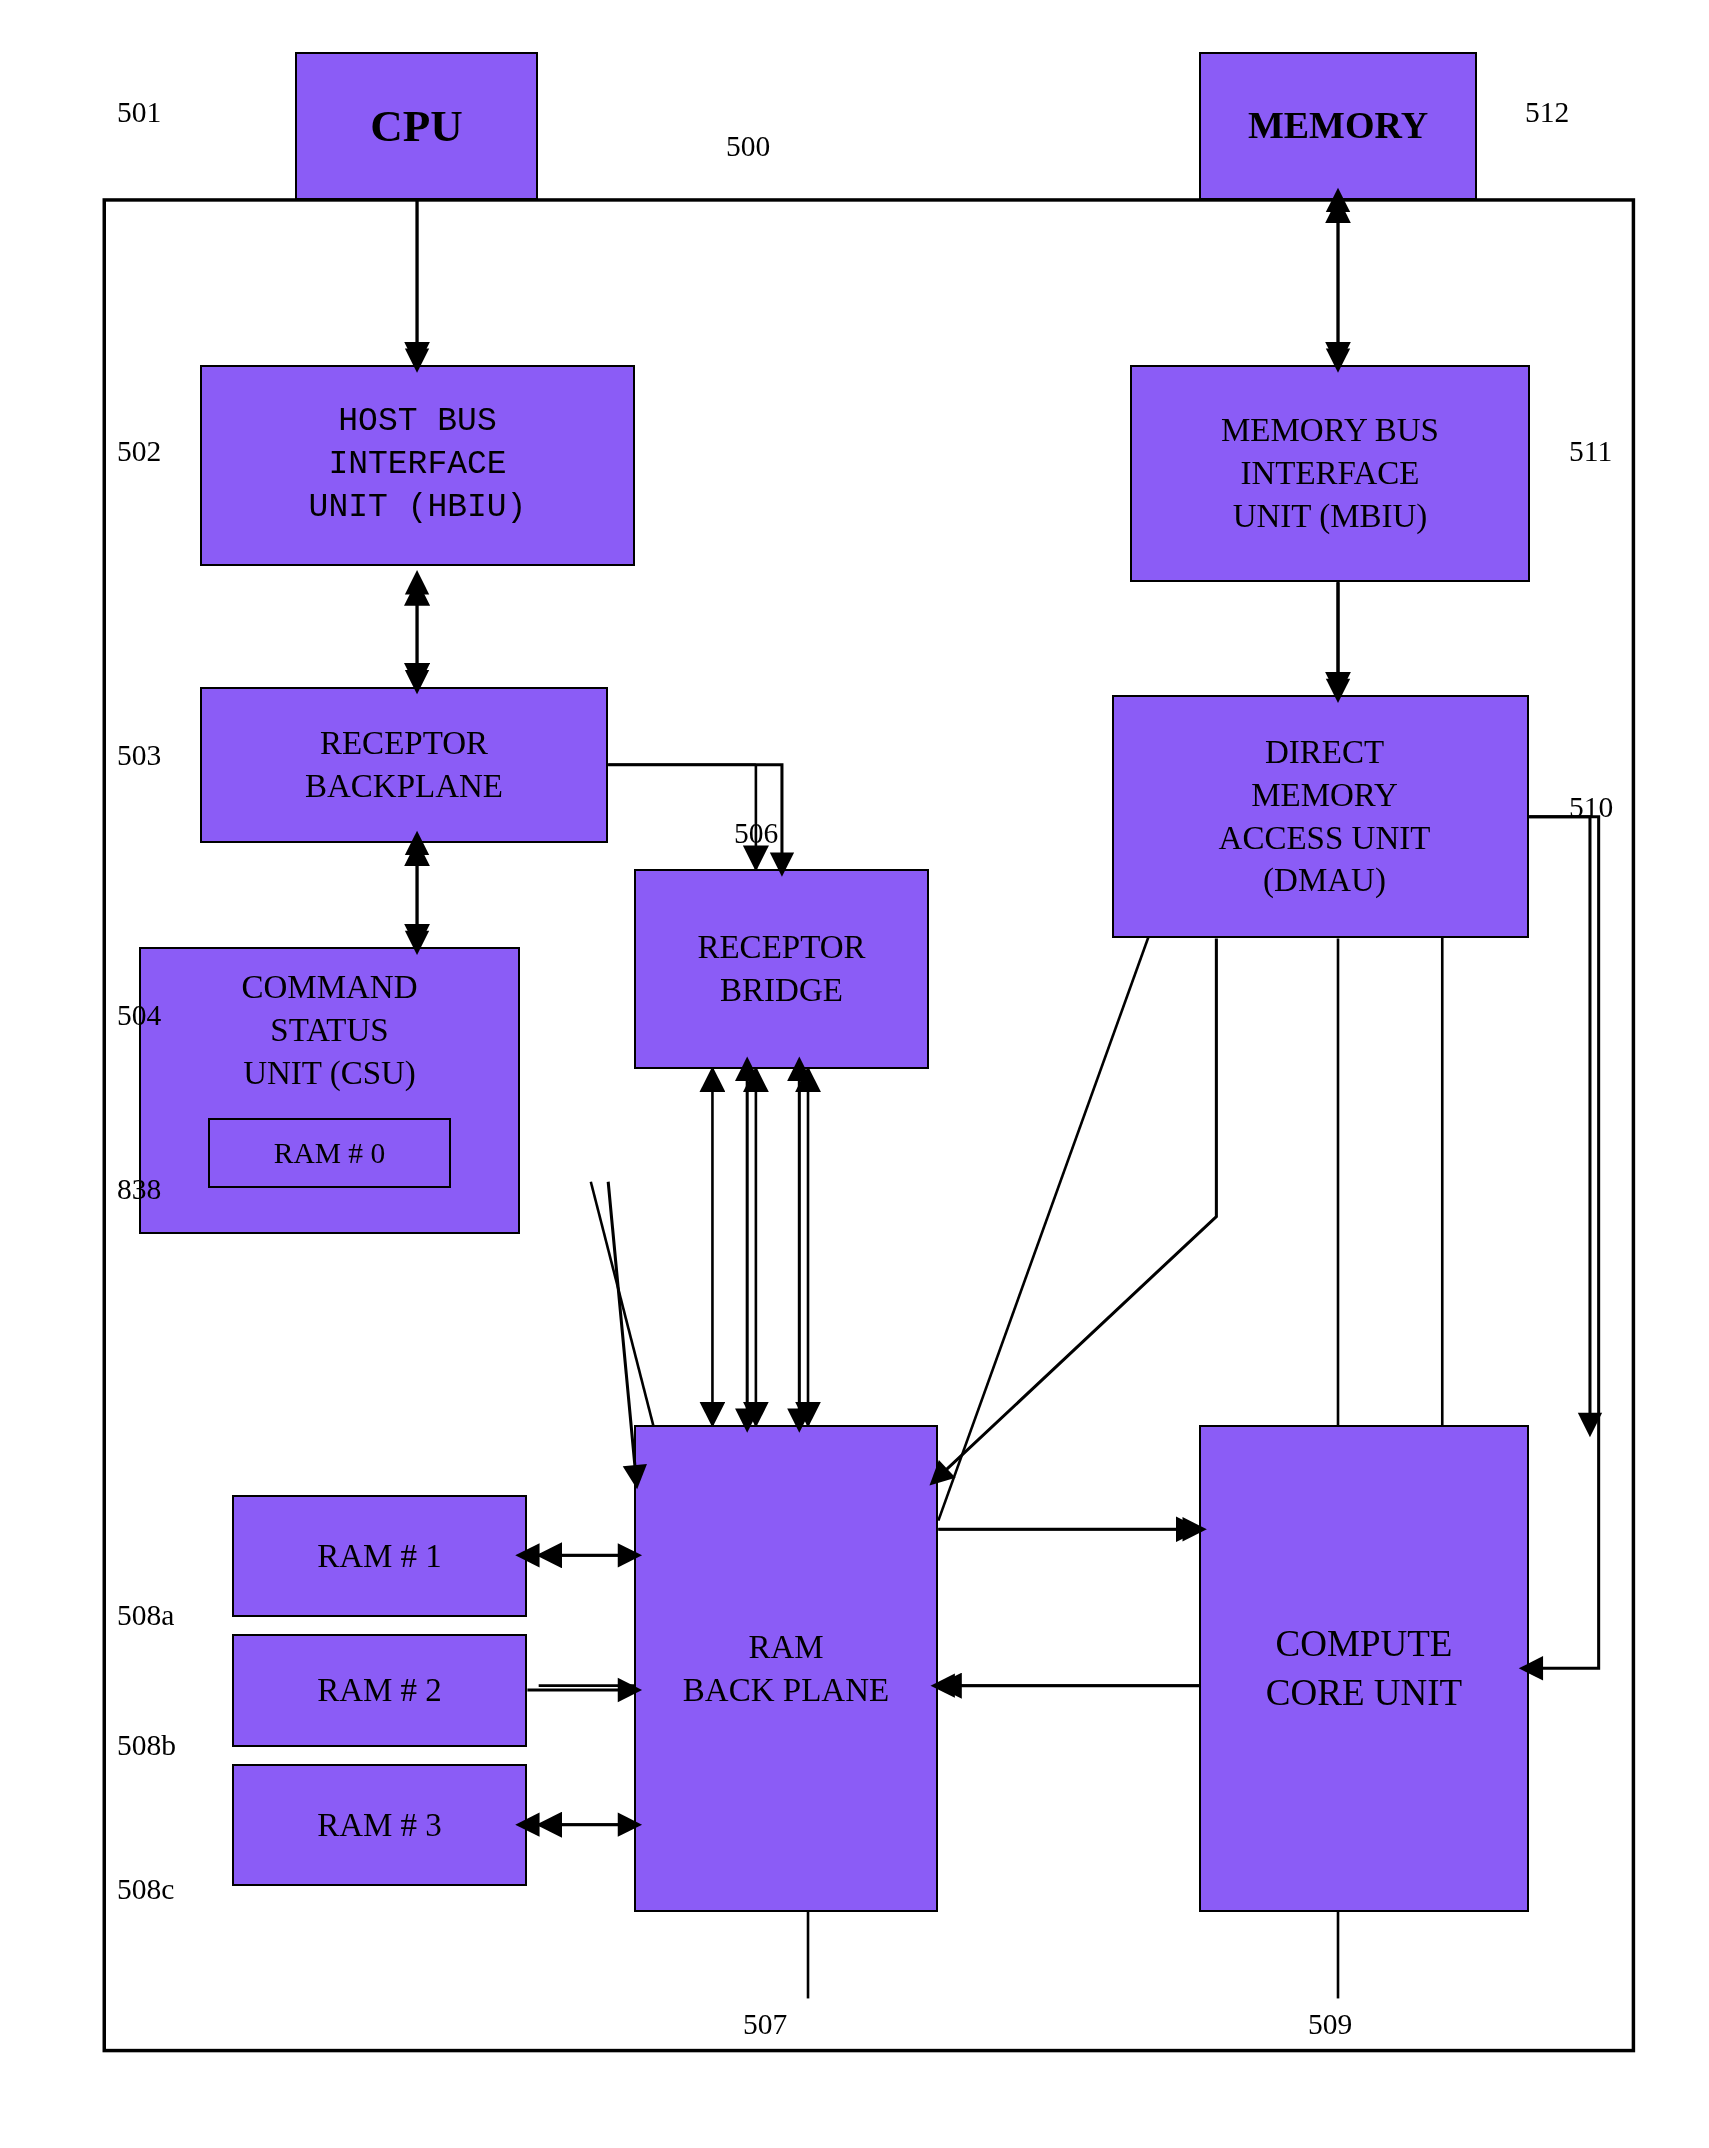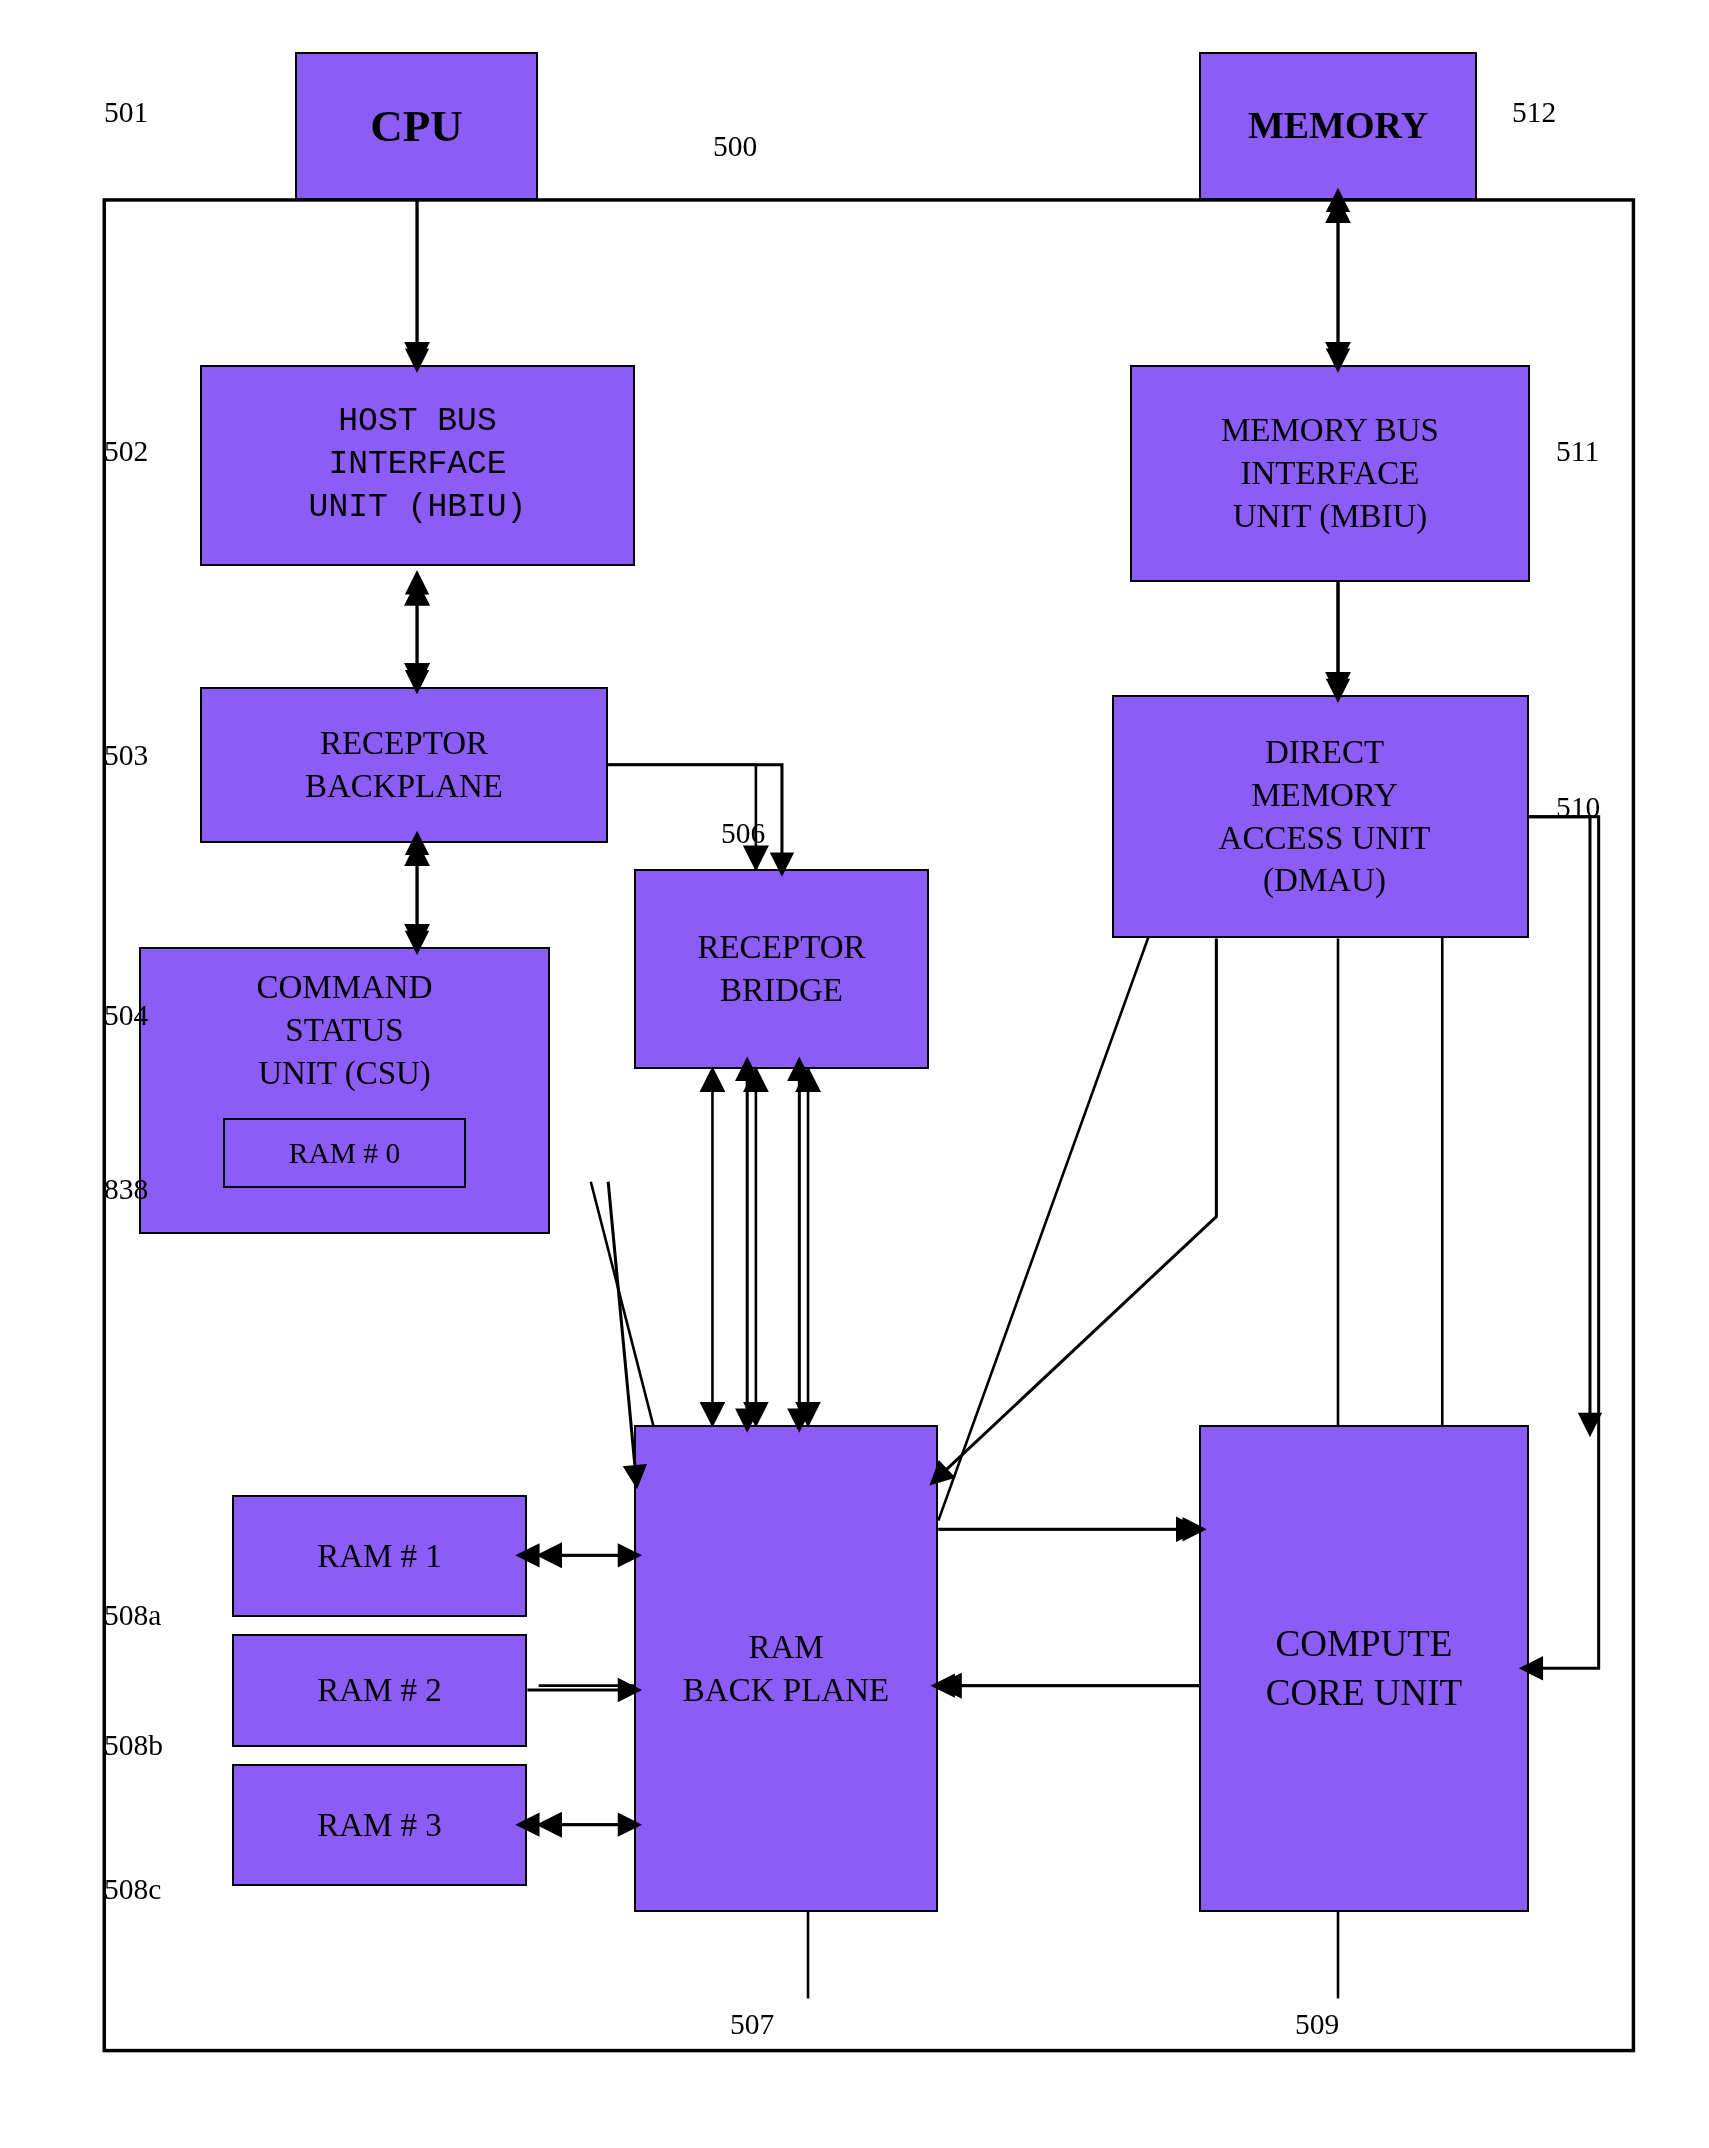--- a/index.html
+++ b/index.html
@@ -31,20 +31,21 @@
       font-weight: normal;
       line-height: 1.3;
     }
 
     .label {
       position: absolute;
       font-size: 29.5px;
       font-family: 'Times New Roman', Times, serif;
       color: #000;
       white-space: nowrap;
+      margin-left: 13px;
     }
 
     
     .svg-overlay {
       position: absolute;
       top: 0;
       left: 0;
       width: 1709px;
       height: 2148px;
       pointer-events: none;
@@ -172,21 +173,21 @@
   </div>
 
   <div class="box" style="left: 1112px; top: 695px; width: 417px; height: 243px; font-size: 33px; padding-left: 8px;">
     <span>DIRECT<br>MEMORY<br>ACCESS UNIT<br>(DMAU)</span>
   </div>
 
   <div class="label" style="left: 1556px; top: 791px;">
     <span>510</span>
   </div>
 
-  <div class="box" style="left: 139px; top: 947px; width: 411px; height: 287px; font-size: 33px; flex-direction: column; justify-content: flex-start; padding-top: 17.4px;">
+  <div class="box" style="left: 139px; top: 947px; width: 381px; height: 287px; font-size: 33px; flex-direction: column; justify-content: flex-start; padding-top: 17.4px;">
     <span style="margin-bottom: 8.7px;">COMMAND<br>STATUS<br>UNIT (CSU)</span>
 
     <div class="box" style="position: relative; width: 243px; height: 70px; font-size: 29.5px; margin-top: 14px; align-items: center;">
       <span>RAM # 0</span>
     </div>
   </div>
 
   <div class="label" style="left: 104px; top: 999px;">
     <span>504</span>
   </div>

